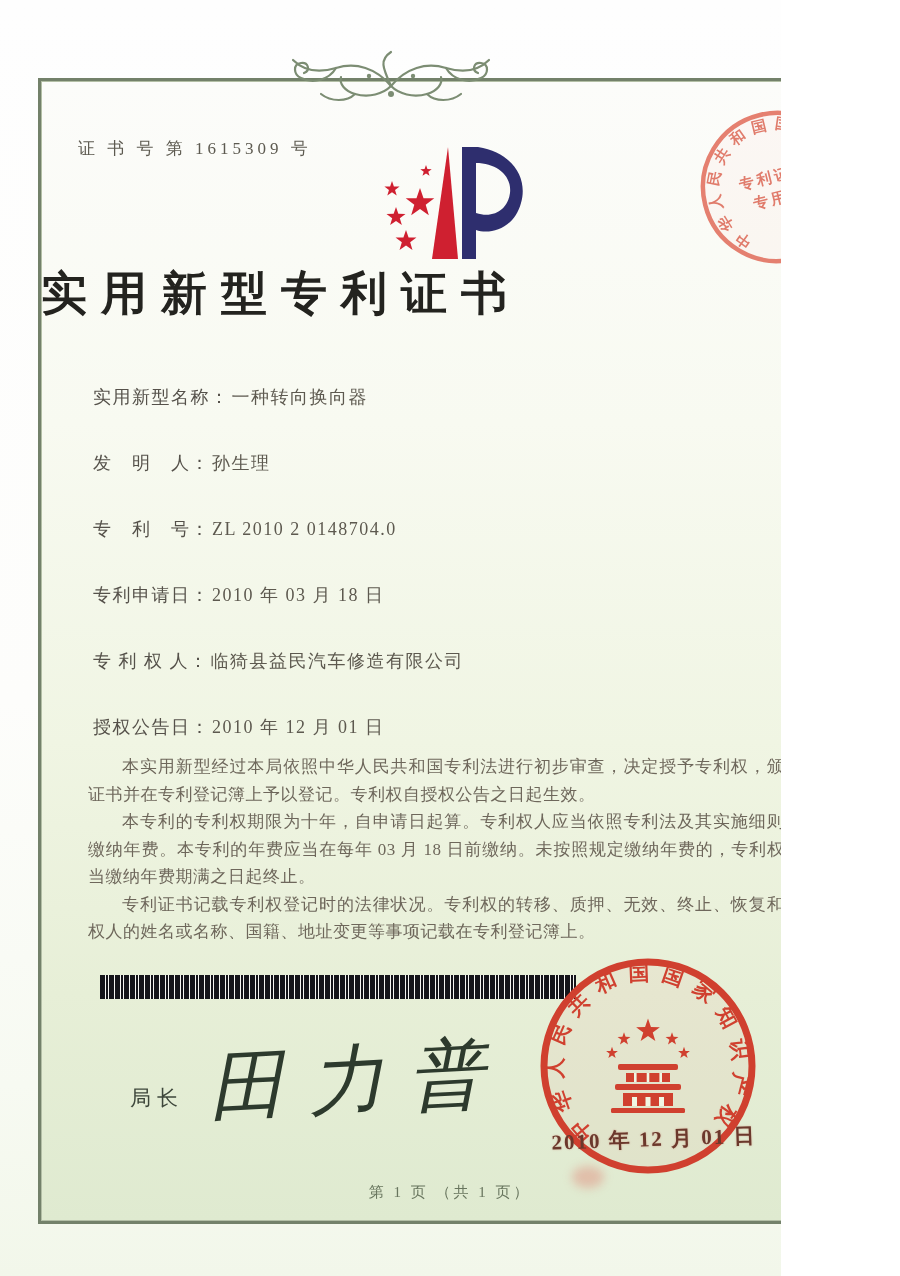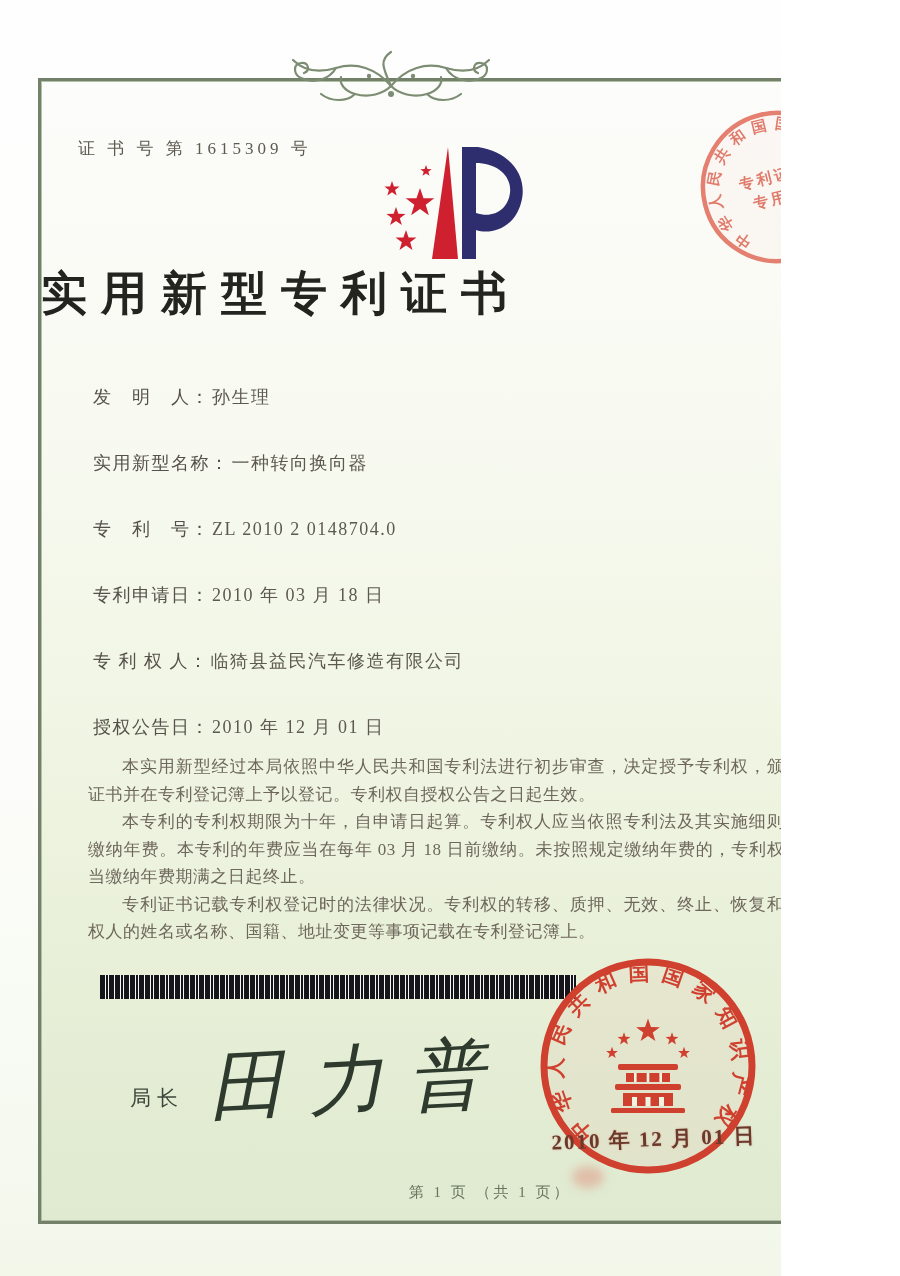--- a/index.html
+++ b/index.html
@@ -52,21 +52,21 @@
     transform:rotate(-3deg);font-style:italic;font-weight:500;
   }
   .seal{position:absolute;left:492px;top:870px;width:230px;height:230px;}
   .seal-date{
     position:absolute;left:498px;top:1044px;width:230px;text-align:center;
     font-size:21px;color:#6b382c;letter-spacing:2px;white-space:nowrap;
     transform:rotate(-2deg);font-weight:bold;text-shadow:0 0 2px rgba(190,60,40,.35);
   }
   .footer{
     position:absolute;left:0;top:1102px;width:100%;text-align:center;
-    font-size:15px;color:#68755e;letter-spacing:3px;padding-left:40px;
+    font-size:15px;color:#68755e;letter-spacing:3px;
   }
   .corner-seal{position:absolute;left:687px;top:97px;width:180px;height:180px;transform:rotate(-14deg);opacity:.88;}
   .top-ornament{position:absolute;left:50%;top:46px;margin-left:-160px;width:320px;height:66px;}
   .corner-ornament{position:absolute;left:792px;top:1082px;width:112px;height:164px;}
   .smudge{position:absolute;border-radius:50%;filter:blur(5px);}
   .smudge-a{left:866px;top:1120px;width:30px;height:95px;background:rgba(225,90,80,.38);}
   .smudge-b{left:572px;top:1166px;width:32px;height:22px;background:rgba(225,90,80,.30);}
 </style>
 </head>
 <body>
@@ -124,24 +124,24 @@
       <use href="#star5" transform="translate(34,76) scale(1.0)" fill="#cf2030"></use>
       <use href="#star5" transform="translate(44,100) scale(1.1)" fill="#cf2030"></use>
       <use href="#star5" transform="translate(30,48) scale(0.8)" fill="#cf2030"></use>
       <use href="#star5" transform="translate(64,30) scale(0.6)" fill="#cf2030"></use>
     </svg>
 
     <div class="title">实用新型专利证书</div>
 
     <div class="fields">
       <div class="field-row">
+        <span class="flabel">实用新型名称：</span><span class="fvalue">一种转向换向器</span>
+      </div>
+      <div class="field-row">
         <span class="flabel">发　明　人：</span><span class="fvalue">孙生理</span>
-      </div>
-      <div class="field-row">
-        <span class="flabel">实用新型名称：</span><span class="fvalue">一种转向换向器</span>
       </div>
       <div class="field-row">
         <span class="flabel">专　利　号：</span><span class="fvalue">ZL 2010 2 0148704.0</span>
       </div>
       <div class="field-row">
         <span class="flabel">专利申请日：</span><span class="fvalue">2010 年 03 月 18 日</span>
       </div>
       <div class="field-row">
         <span class="flabel">专 利 权 人：</span><span class="fvalue">临猗县益民汽车修造有限公司</span>
       </div>

